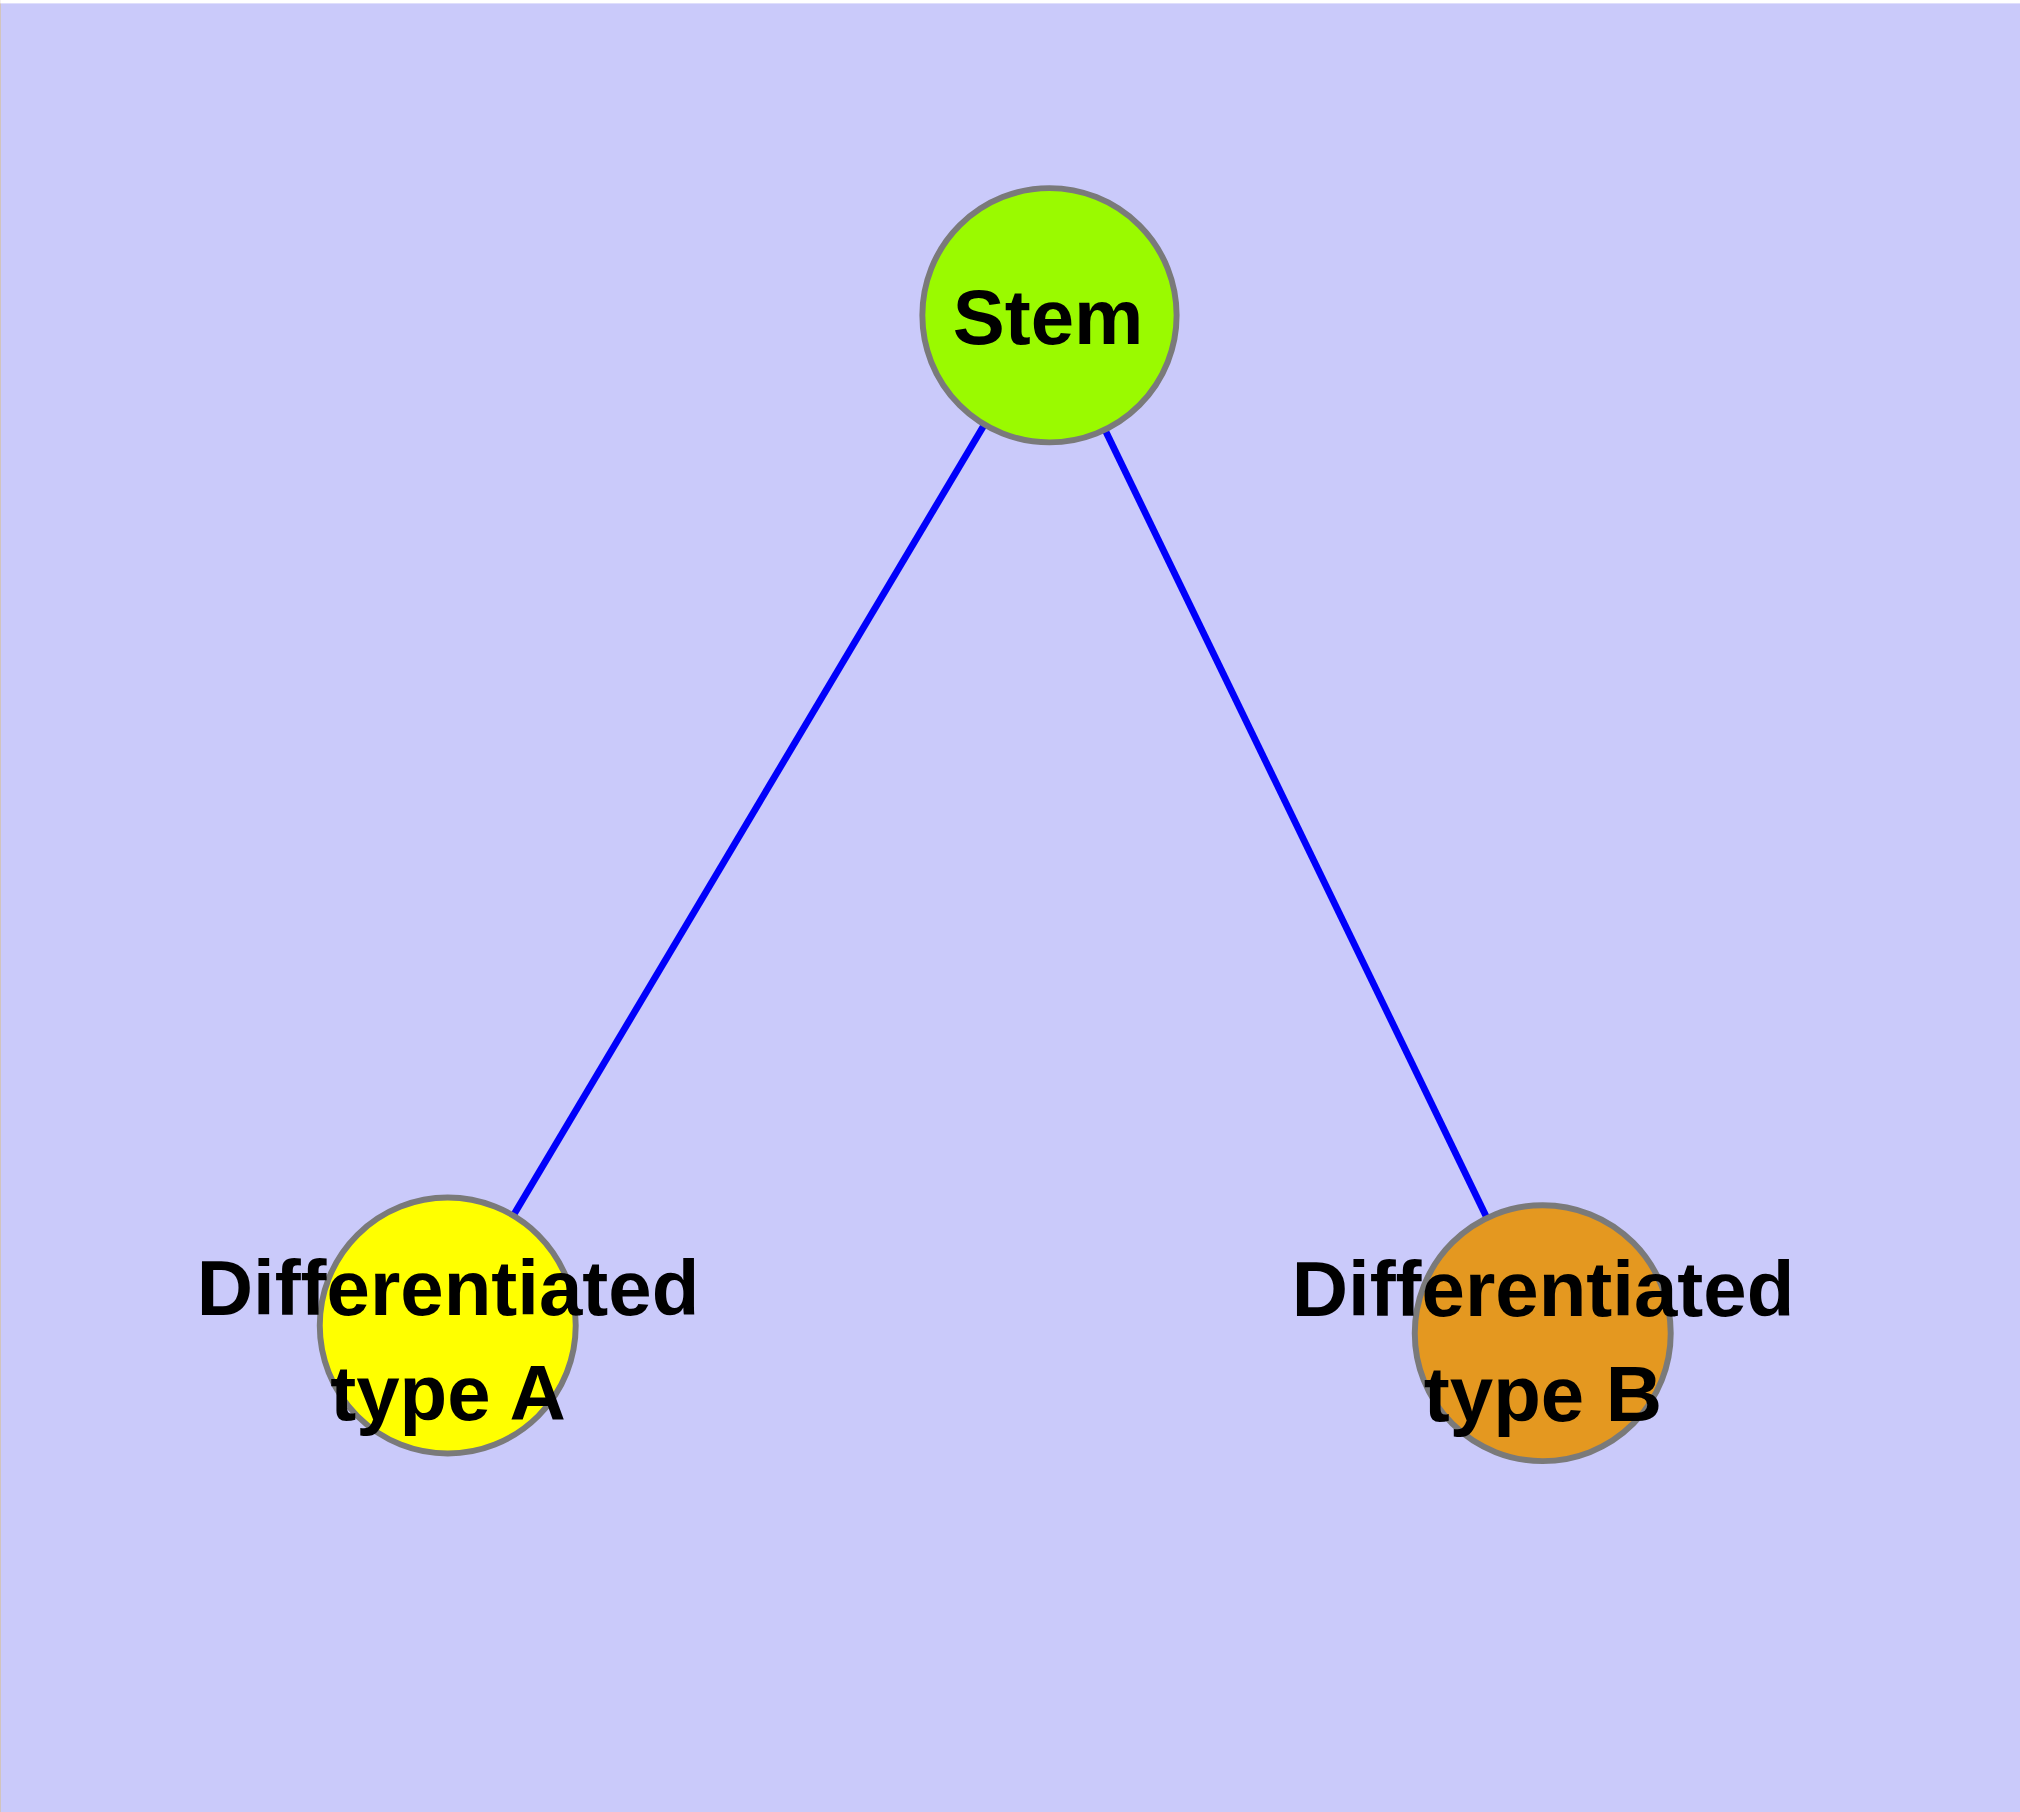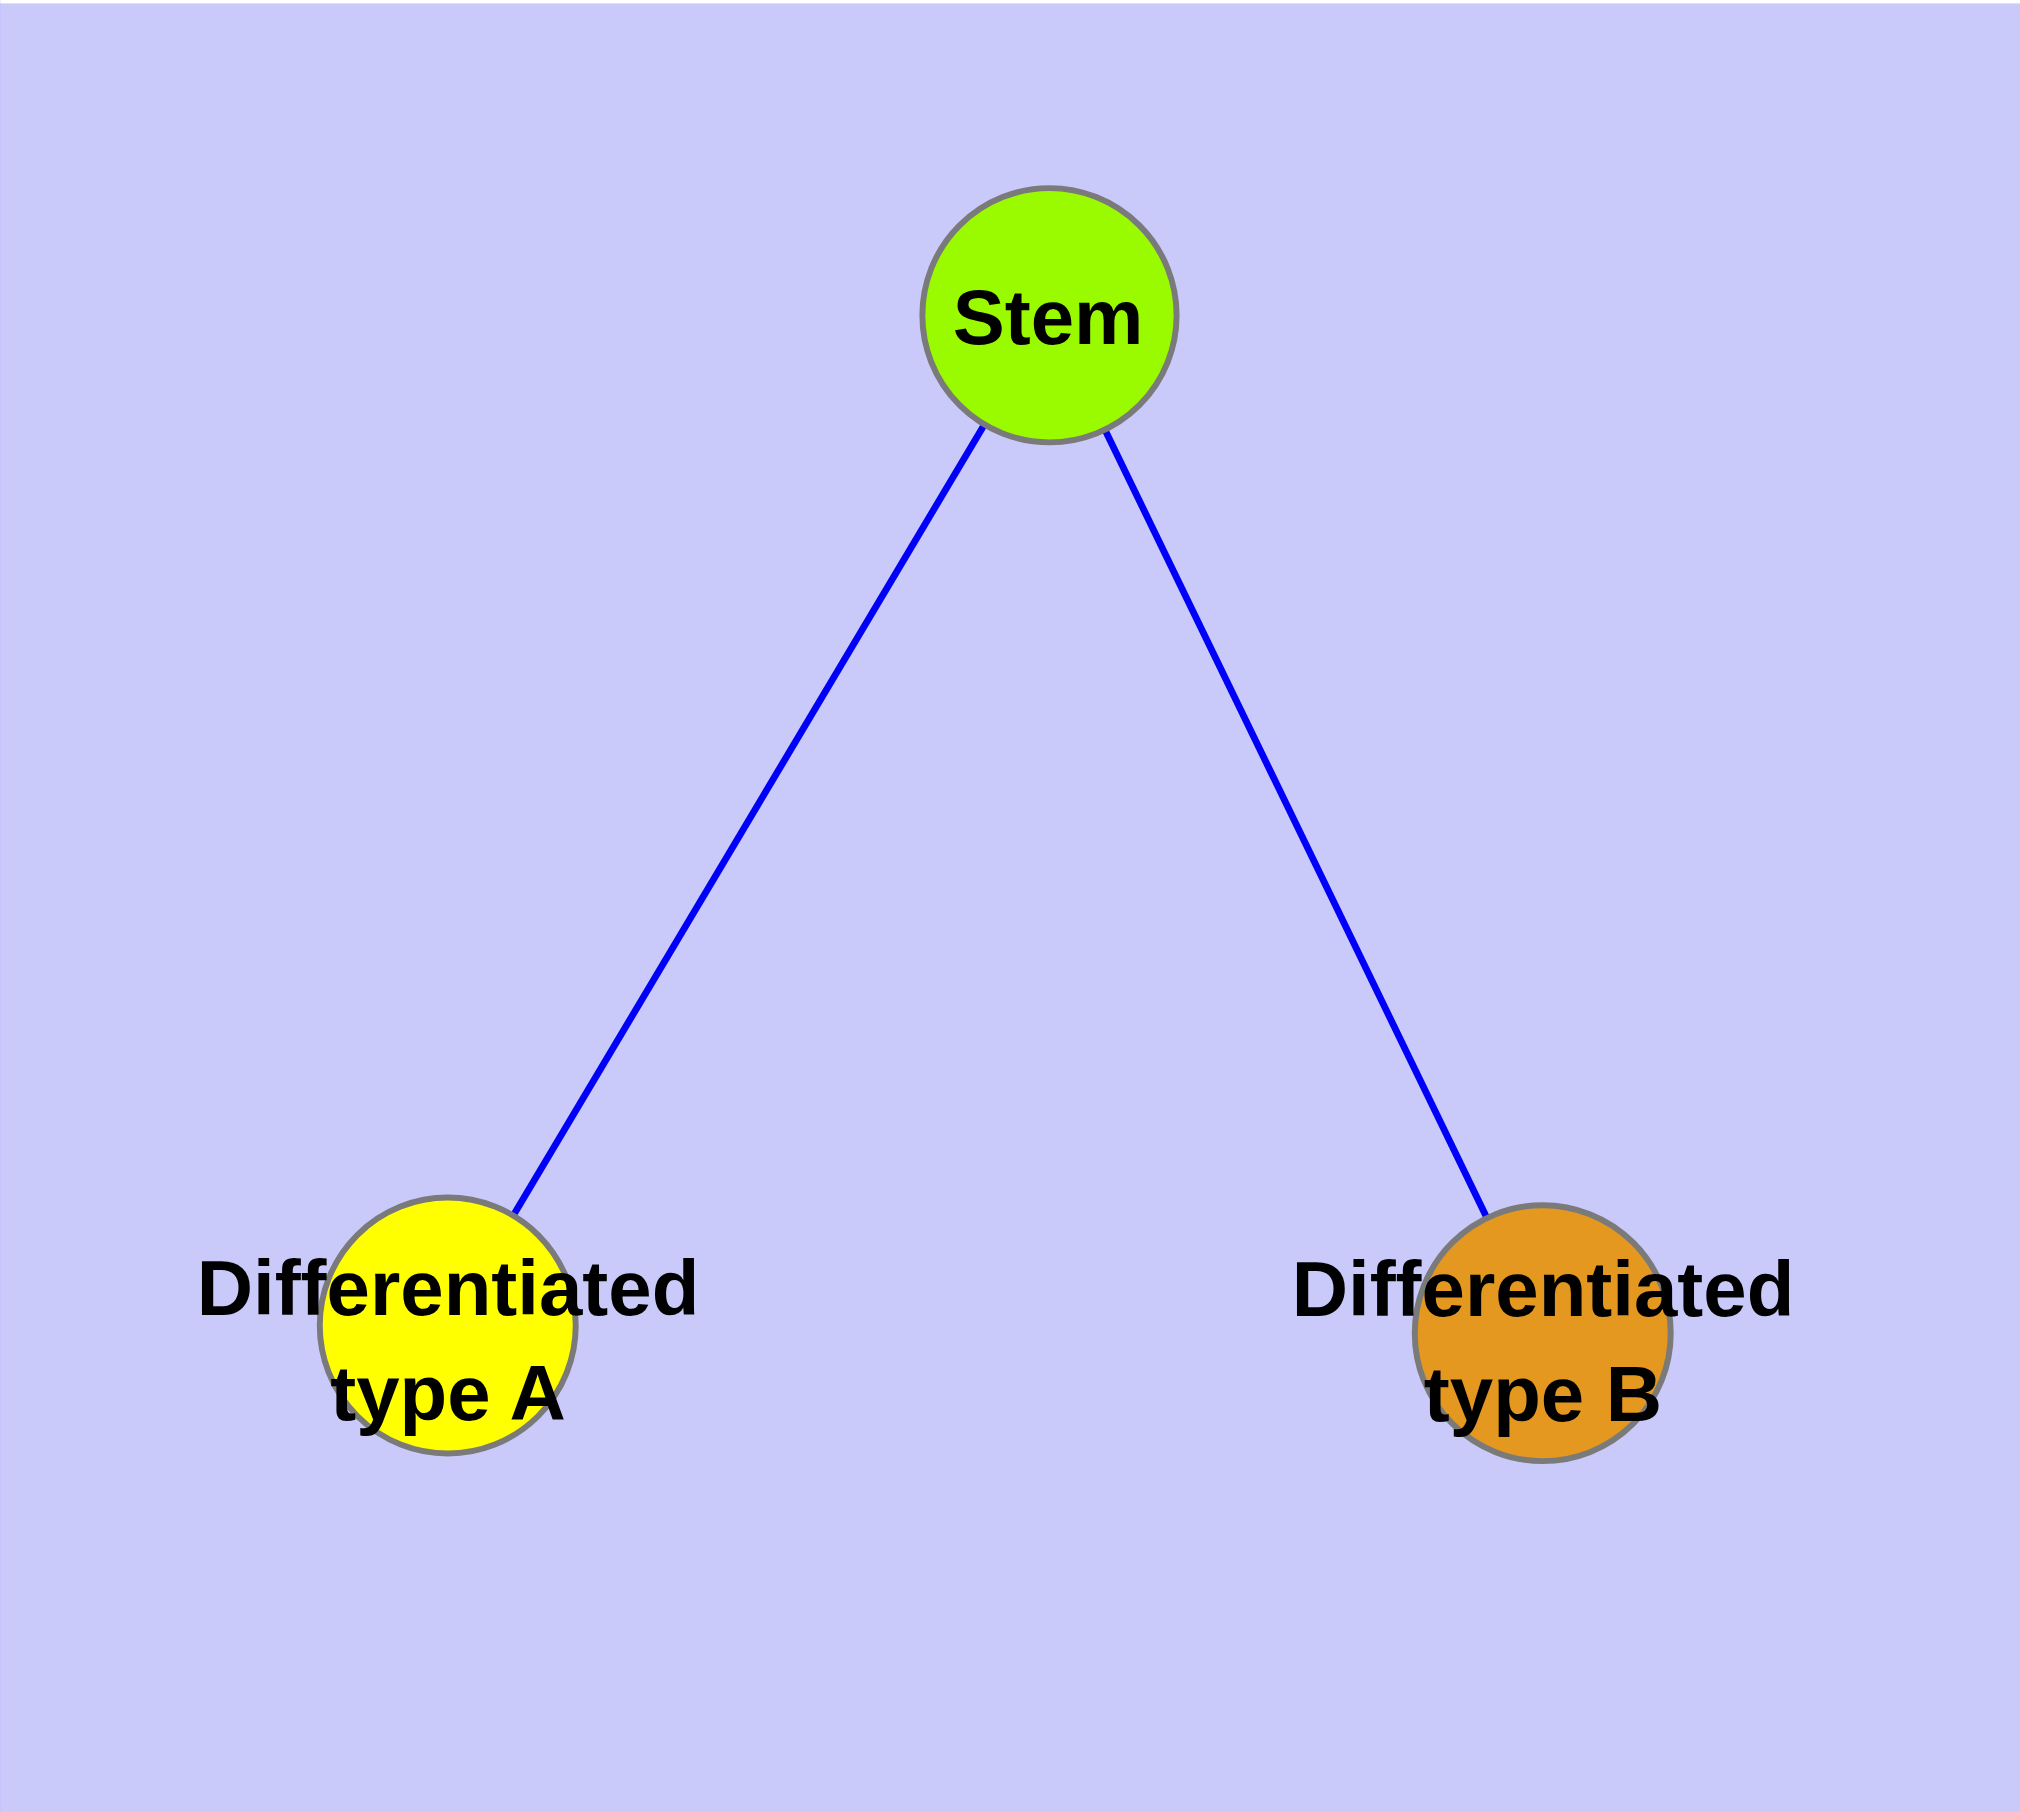--- a/index.html
+++ b/index.html
@@ -1,21 +1,21 @@
 <!DOCTYPE html>
 <html style="font-size:13.6px"><head>
 <meta charset="utf-8">
 <style>
   html, body { margin: 0; padding: 0; }
   .stage {
     position: relative;
     width: 2021px;
     height: 1812px;
     overflow: hidden;
-    background: #c4b5fd;
+    background: #eab308;
   }
   .graph-svg {
     position: absolute;
     left: 0;
     top: 0;
     display: block;
   }
   .edge {
     stroke-width: 8;
     stroke-linecap: butt;

